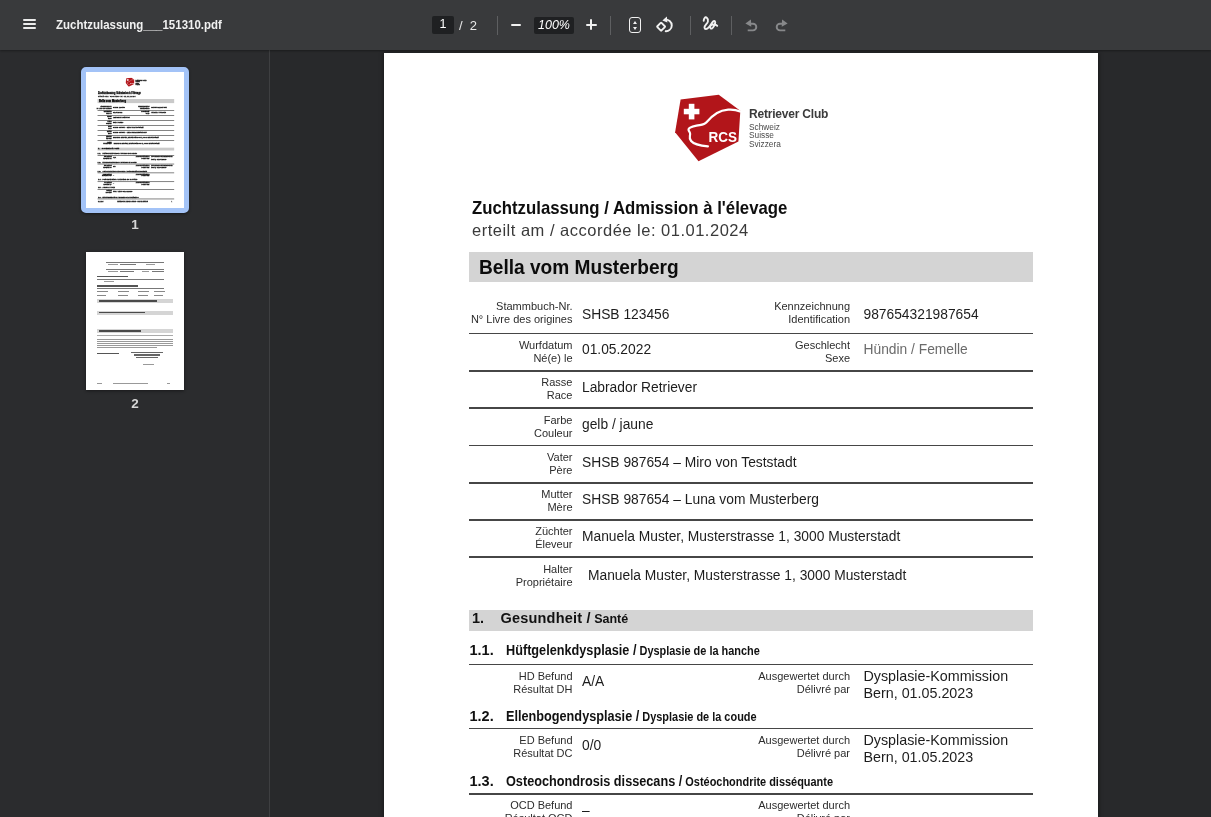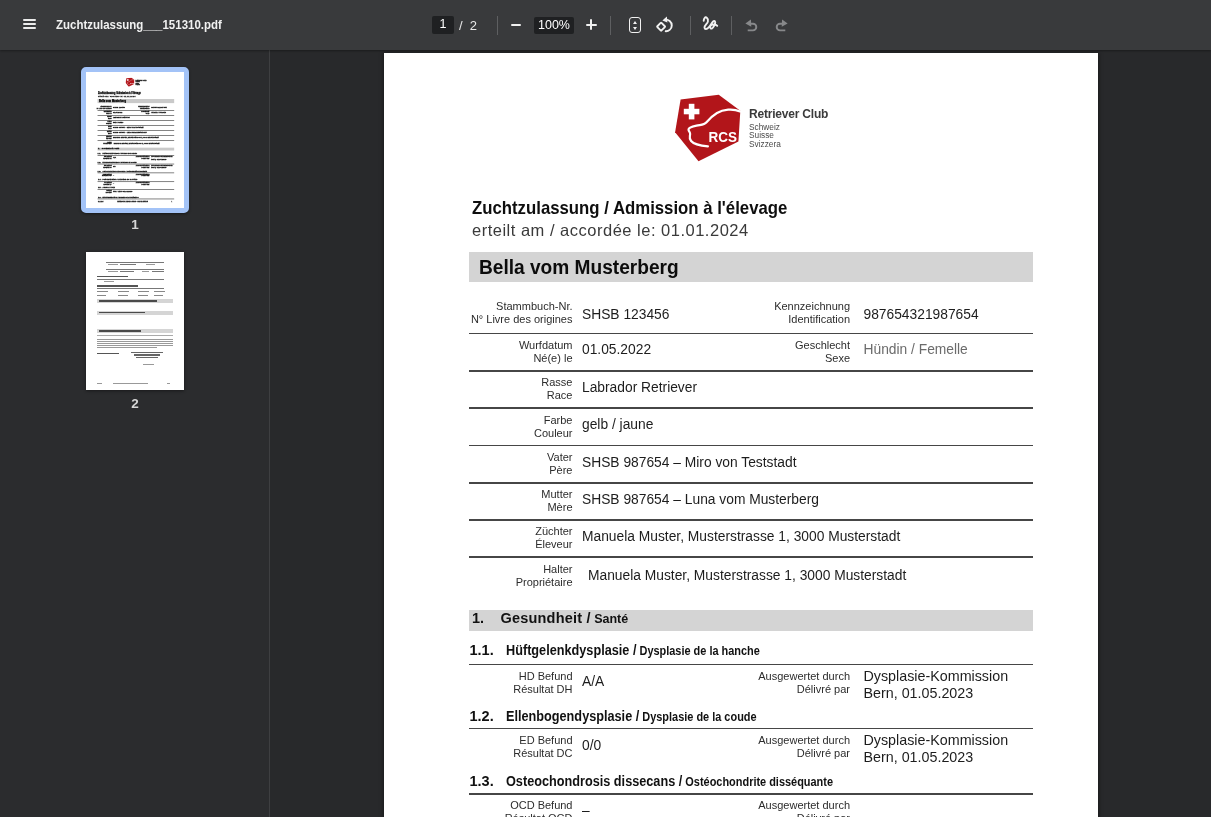--- a/index.html
+++ b/index.html
@@ -45,21 +45,21 @@
 
 <div id="toolbar">
   <div class="hline" style="top:19.2px;"></div>
   <div class="hline" style="top:23.2px;"></div>
   <div class="hline" style="top:27.2px;"></div>
   <div id="fname">Zuchtzulassung___151310.pdf</div>
   <div class="tbox" style="left:432px; top:16px; width:22px; height:17.5px; line-height:17.5px;">1</div>
   <div id="pgrest">/&nbsp;&nbsp;2</div>
   <div class="tsep" style="left:497px;"></div>
   <div style="position:absolute; left:510.5px; top:23.9px; width:10.5px; height:1.9px; background:#f1f1f1; border-radius:1px;"></div>
-  <div class="tbox" style="left:534px; top:16.5px; width:40px; height:17px; line-height:17px;">100%</div>
+  <div class="tbox" style="left:534px; top:16.5px; width:40px; height:17px; line-height:17px;font-style:italic;">100%</div>
   <div style="position:absolute; left:585.8px; top:23.9px; width:11px; height:1.9px; background:#f1f1f1; border-radius:1px;"></div>
   <div style="position:absolute; left:590.4px; top:19.3px; width:1.9px; height:11px; background:#f1f1f1; border-radius:1px;"></div>
   <div class="tsep" style="left:610px;"></div>
 
   <div style="position:absolute; left:629.4px; top:17px; width:12px; height:16px; border:1.8px solid #f1f1f1; border-radius:3px;"></div>
   <div style="position:absolute; left:632.8px; top:20.6px; width:0; height:0; border-left:2.7px solid transparent; border-right:2.7px solid transparent; border-bottom:3px solid #f1f1f1;"></div>
   <div style="position:absolute; left:632.8px; top:26.6px; width:0; height:0; border-left:2.7px solid transparent; border-right:2.7px solid transparent; border-top:3px solid #f1f1f1;"></div>
 
   <svg class="ticon" style="left:652px; top:13px;" width="24" height="24" viewBox="0 0 24 24">
     <rect x="6.2" y="10.7" width="5.9" height="5.9" rx="0.6" transform="rotate(45 9.1 13.6)" fill="none" stroke="#f1f1f1" stroke-width="1.9"></rect>

